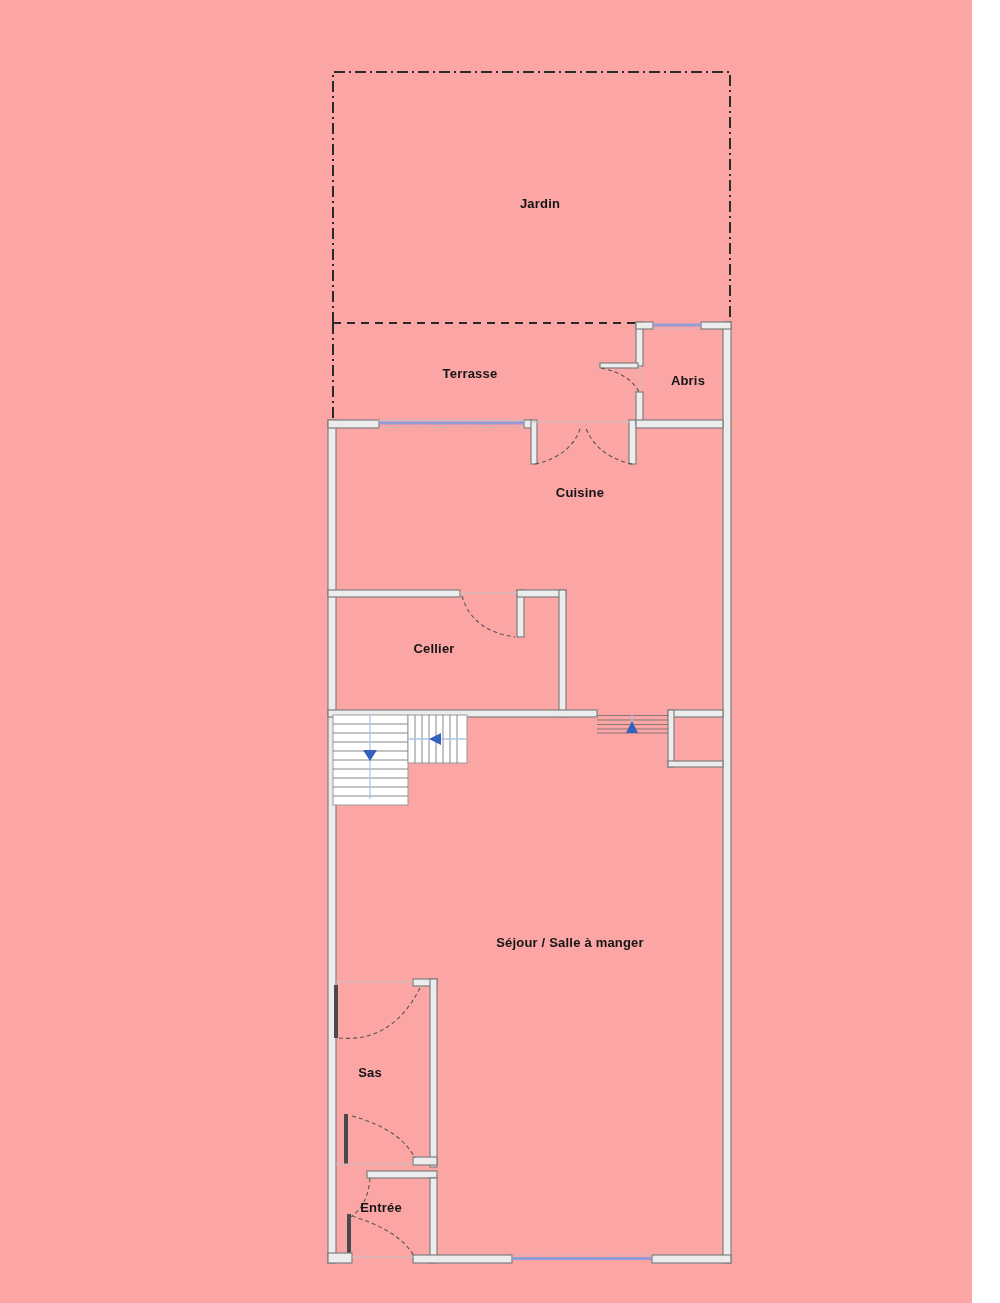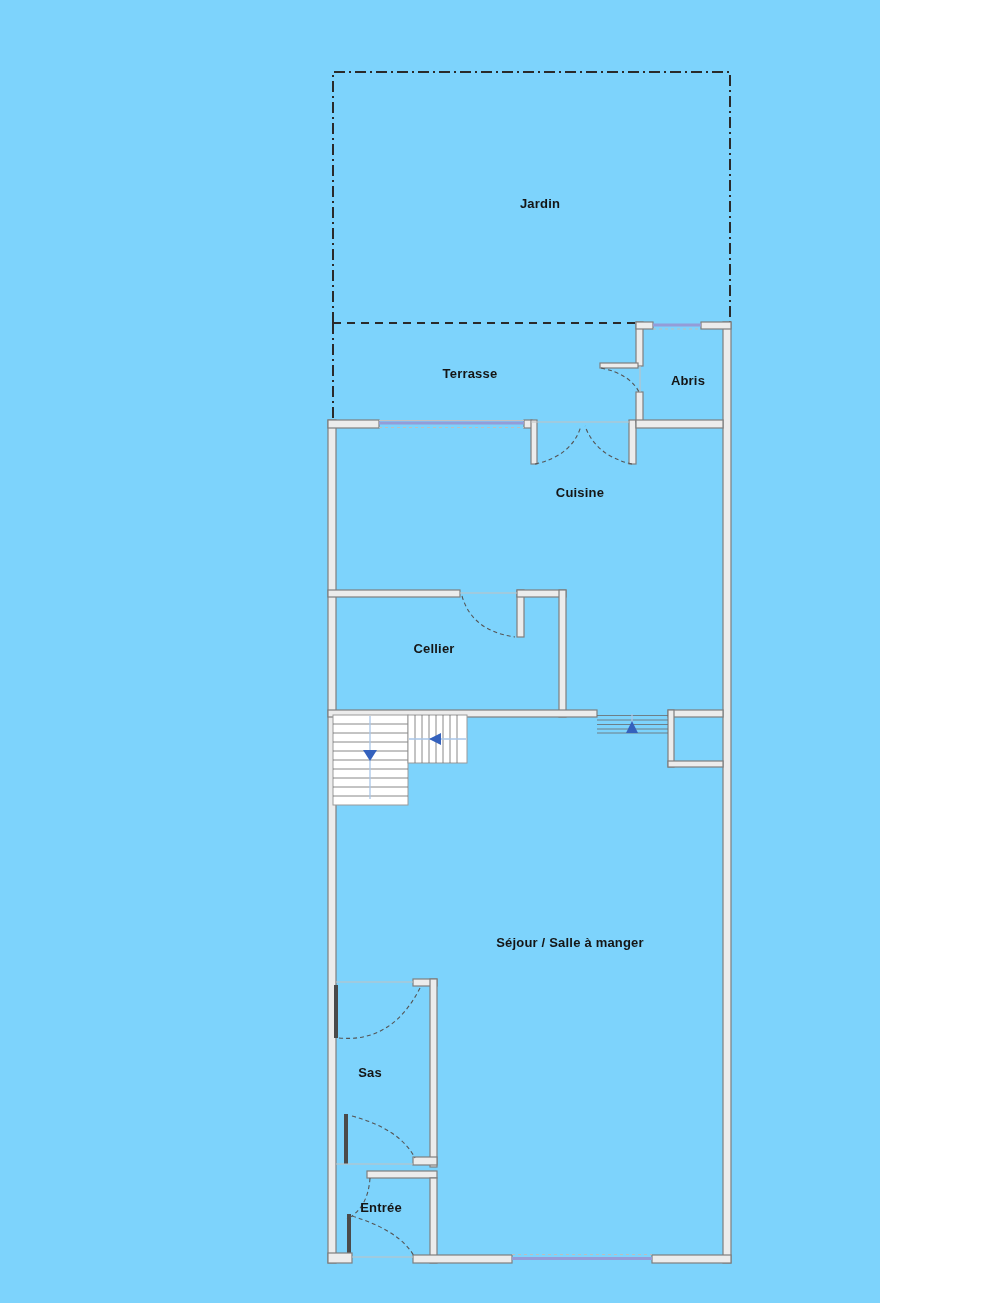--- a/index.html
+++ b/index.html
@@ -1,17 +1,17 @@
 <!DOCTYPE html>
 <html><head>
 <meta charset="utf-8">
 <title>Floor plan</title>
 <style>
   html,body{margin:0;padding:0;background:#ffffff;}
-  .page{position:relative;width:880px;height:1303px;background:#7dd3fc;overflow:hidden;}
+  .page{position:relative;width:972px;height:1303px;background:#fca5a5;overflow:hidden;}
   svg{display:block;}
   .wall{fill:#ececec;stroke:#7f7f7f;stroke-width:1.2;}
   .leaf{fill:#4a4a4a;stroke:none;}
   .arc{fill:none;stroke:#555555;stroke-width:1.1;stroke-dasharray:4 3;}
   .thin{stroke:#c2c2c2;stroke-width:1;fill:none;}
   .sill{stroke:#bdbdbd;stroke-width:1;stroke-dasharray:3 3;fill:none;}
   .window-line{stroke-width:3.2;fill:none;}
   .dashdot{fill:none;stroke:#2a2a2a;stroke-width:2;stroke-dasharray:11 4 2 4;}
   .dashed{fill:none;stroke:#2a2a2a;stroke-width:2.2;stroke-dasharray:8 6;}
   .stair-box{fill:#ffffff;stroke:#9a9a9a;stroke-width:1;}

